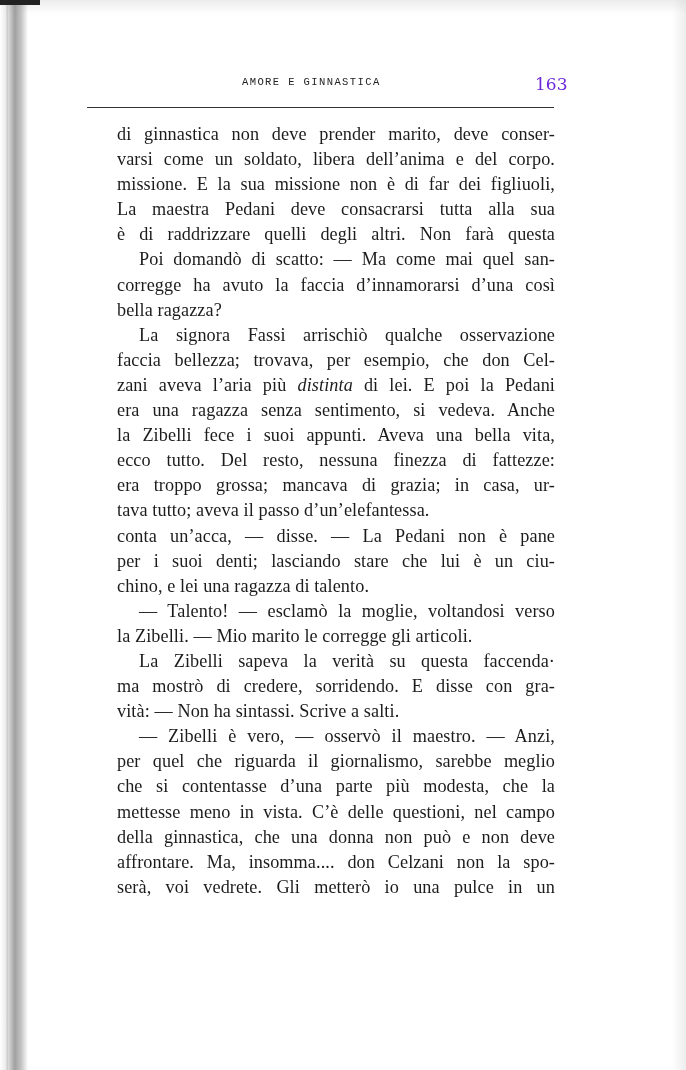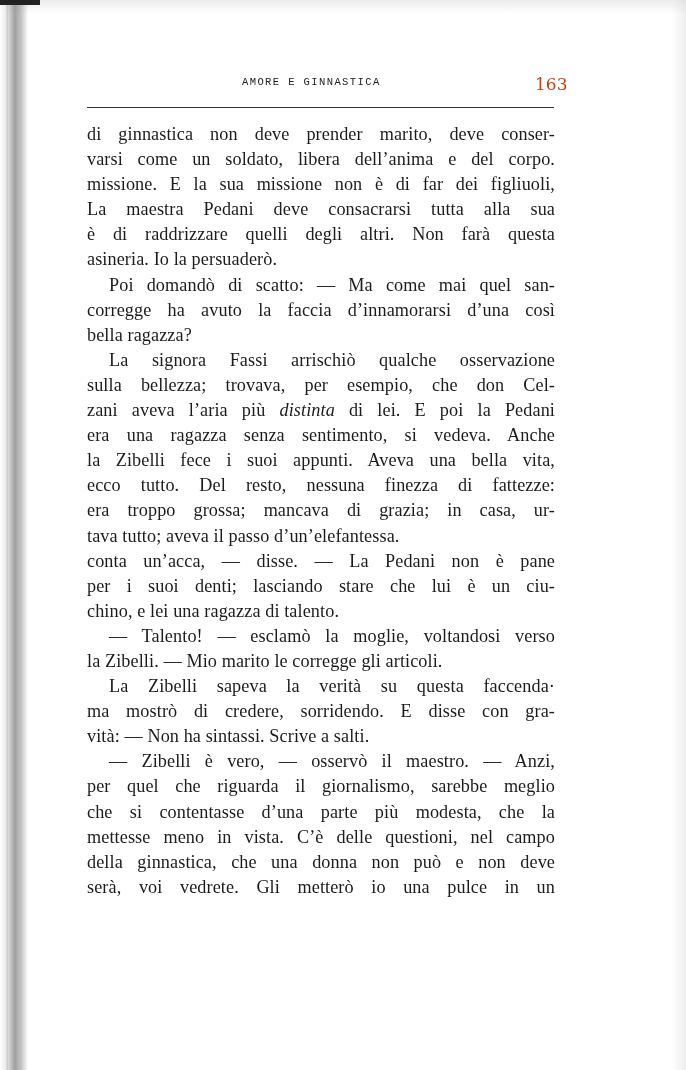--- a/index.html
+++ b/index.html
@@ -30,36 +30,37 @@
     background: linear-gradient(to right, rgba(255,255,255,0), rgba(215,215,215,0.45));
   }
   .running-head {
     position: absolute; left: 242px; top: 76px;
     font-family: Liberation Mono, monospace;
     font-size: 10.5px; letter-spacing: 1.4px;
     color: #222;
   }
   .page-number {
     position: absolute; left: 535px; top: 74px;
-    font-size: 17px; color: #c2410c;
+    font-size: 17px; color: #6d28d9;
   }
   .head-rule {
     position: absolute; left: 87px; top: 107px; width: 467px; height: 0;
     border-top: 1.4px solid #333;
   }
   .body-text {
     position: absolute; left: 87px; top: 122px; width: 468px;
   }
   .line {
     height: 25.1px; line-height: 25.1px;
     font-size: 18.2px;
     white-space: nowrap;
     text-align: justify; text-align-last: justify;
     font-family: "Liberation Serif", "DejaVu Serif", serif;
     letter-spacing: 0.1px;
+    margin-left: 30px;
   }
   .line.last { text-align-last: left; }
   .line.indent { padding-left: 22px; }
   em { }
 </style>
 </head>
 <body>
 
 <div class="scan-top"></div>
 <div class="gutter-edge"></div>
@@ -70,39 +71,39 @@
 <div class="running-head">AMORE E GINNASTICA</div>
 <div class="page-number">163</div>
 <div class="head-rule"></div>
 
 <div class="body-text" id="body-text">
     <div class="line">di ginnastica non deve prender marito, deve conser-</div>
     <div class="line">varsi come un soldato, libera dell’anima e del corpo.</div>
     <div class="line">missione. E la sua missione non è di far dei figliuoli,</div>
     <div class="line">La maestra Pedani deve consacrarsi tutta alla sua</div>
     <div class="line">è di raddrizzare quelli degli altri. Non farà questa</div>
-    <div class="line last">asineria. Io la persuaderò.</div>
     <div class="line indent">Poi domandò di scatto: — Ma come mai quel san-</div>
     <div class="line">corregge ha avuto la faccia d’innamorarsi d’una così</div>
     <div class="line last">bella ragazza?</div>
     <div class="line indent">La signora Fassi arrischiò qualche osservazione</div>
-    <div class="line">sulla bellezza; trovava, per esempio, che don Cel-</div>
+    <div class="line">faccia bellezza; trovava, per esempio, che don Cel-</div>
     <div class="line"><span>zani aveva l’aria più </span><em>distinta</em><span> di lei. E poi la Pedani</span></div>
     <div class="line">era una ragazza senza sentimento, si vedeva. Anche</div>
     <div class="line">la Zibelli fece i suoi appunti. Aveva una bella vita,</div>
     <div class="line">ecco tutto. Del resto, nessuna finezza di fattezze:</div>
     <div class="line">era troppo grossa; mancava di grazia; in casa, ur-</div>
     <div class="line last">tava tutto; aveva il passo d’un’elefantessa.</div>
     <div class="line">conta un’acca, — disse. — La Pedani non è pane</div>
     <div class="line">per i suoi denti; lasciando stare che lui è un ciu-</div>
     <div class="line last">chino, e lei una ragazza di talento.</div>
     <div class="line indent">— Talento! — esclamò la moglie, voltandosi verso</div>
     <div class="line last">la Zibelli. — Mio marito le corregge gli articoli.</div>
     <div class="line indent">La Zibelli sapeva la verità su questa faccenda·</div>
     <div class="line">ma mostrò di credere, sorridendo. E disse con gra-</div>
     <div class="line last">vità: — Non ha sintassi. Scrive a salti.</div>
     <div class="line indent">— Zibelli è vero, — osservò il maestro. — Anzi,</div>
     <div class="line">per quel che riguarda il giornalismo, sarebbe meglio</div>
     <div class="line">che si contentasse d’una parte più modesta, che la</div>
     <div class="line">mettesse meno in vista. C’è delle questioni, nel campo</div>
     <div class="line">della ginnastica, che una donna non può e non deve</div>
+    <div class="line">affrontare. Ma, insomma.... don Celzani non la spo-</div>
     <div class="line">serà, voi vedrete. Gli metterò io una pulce in un</div>
   </div>
 
 </body></html>

